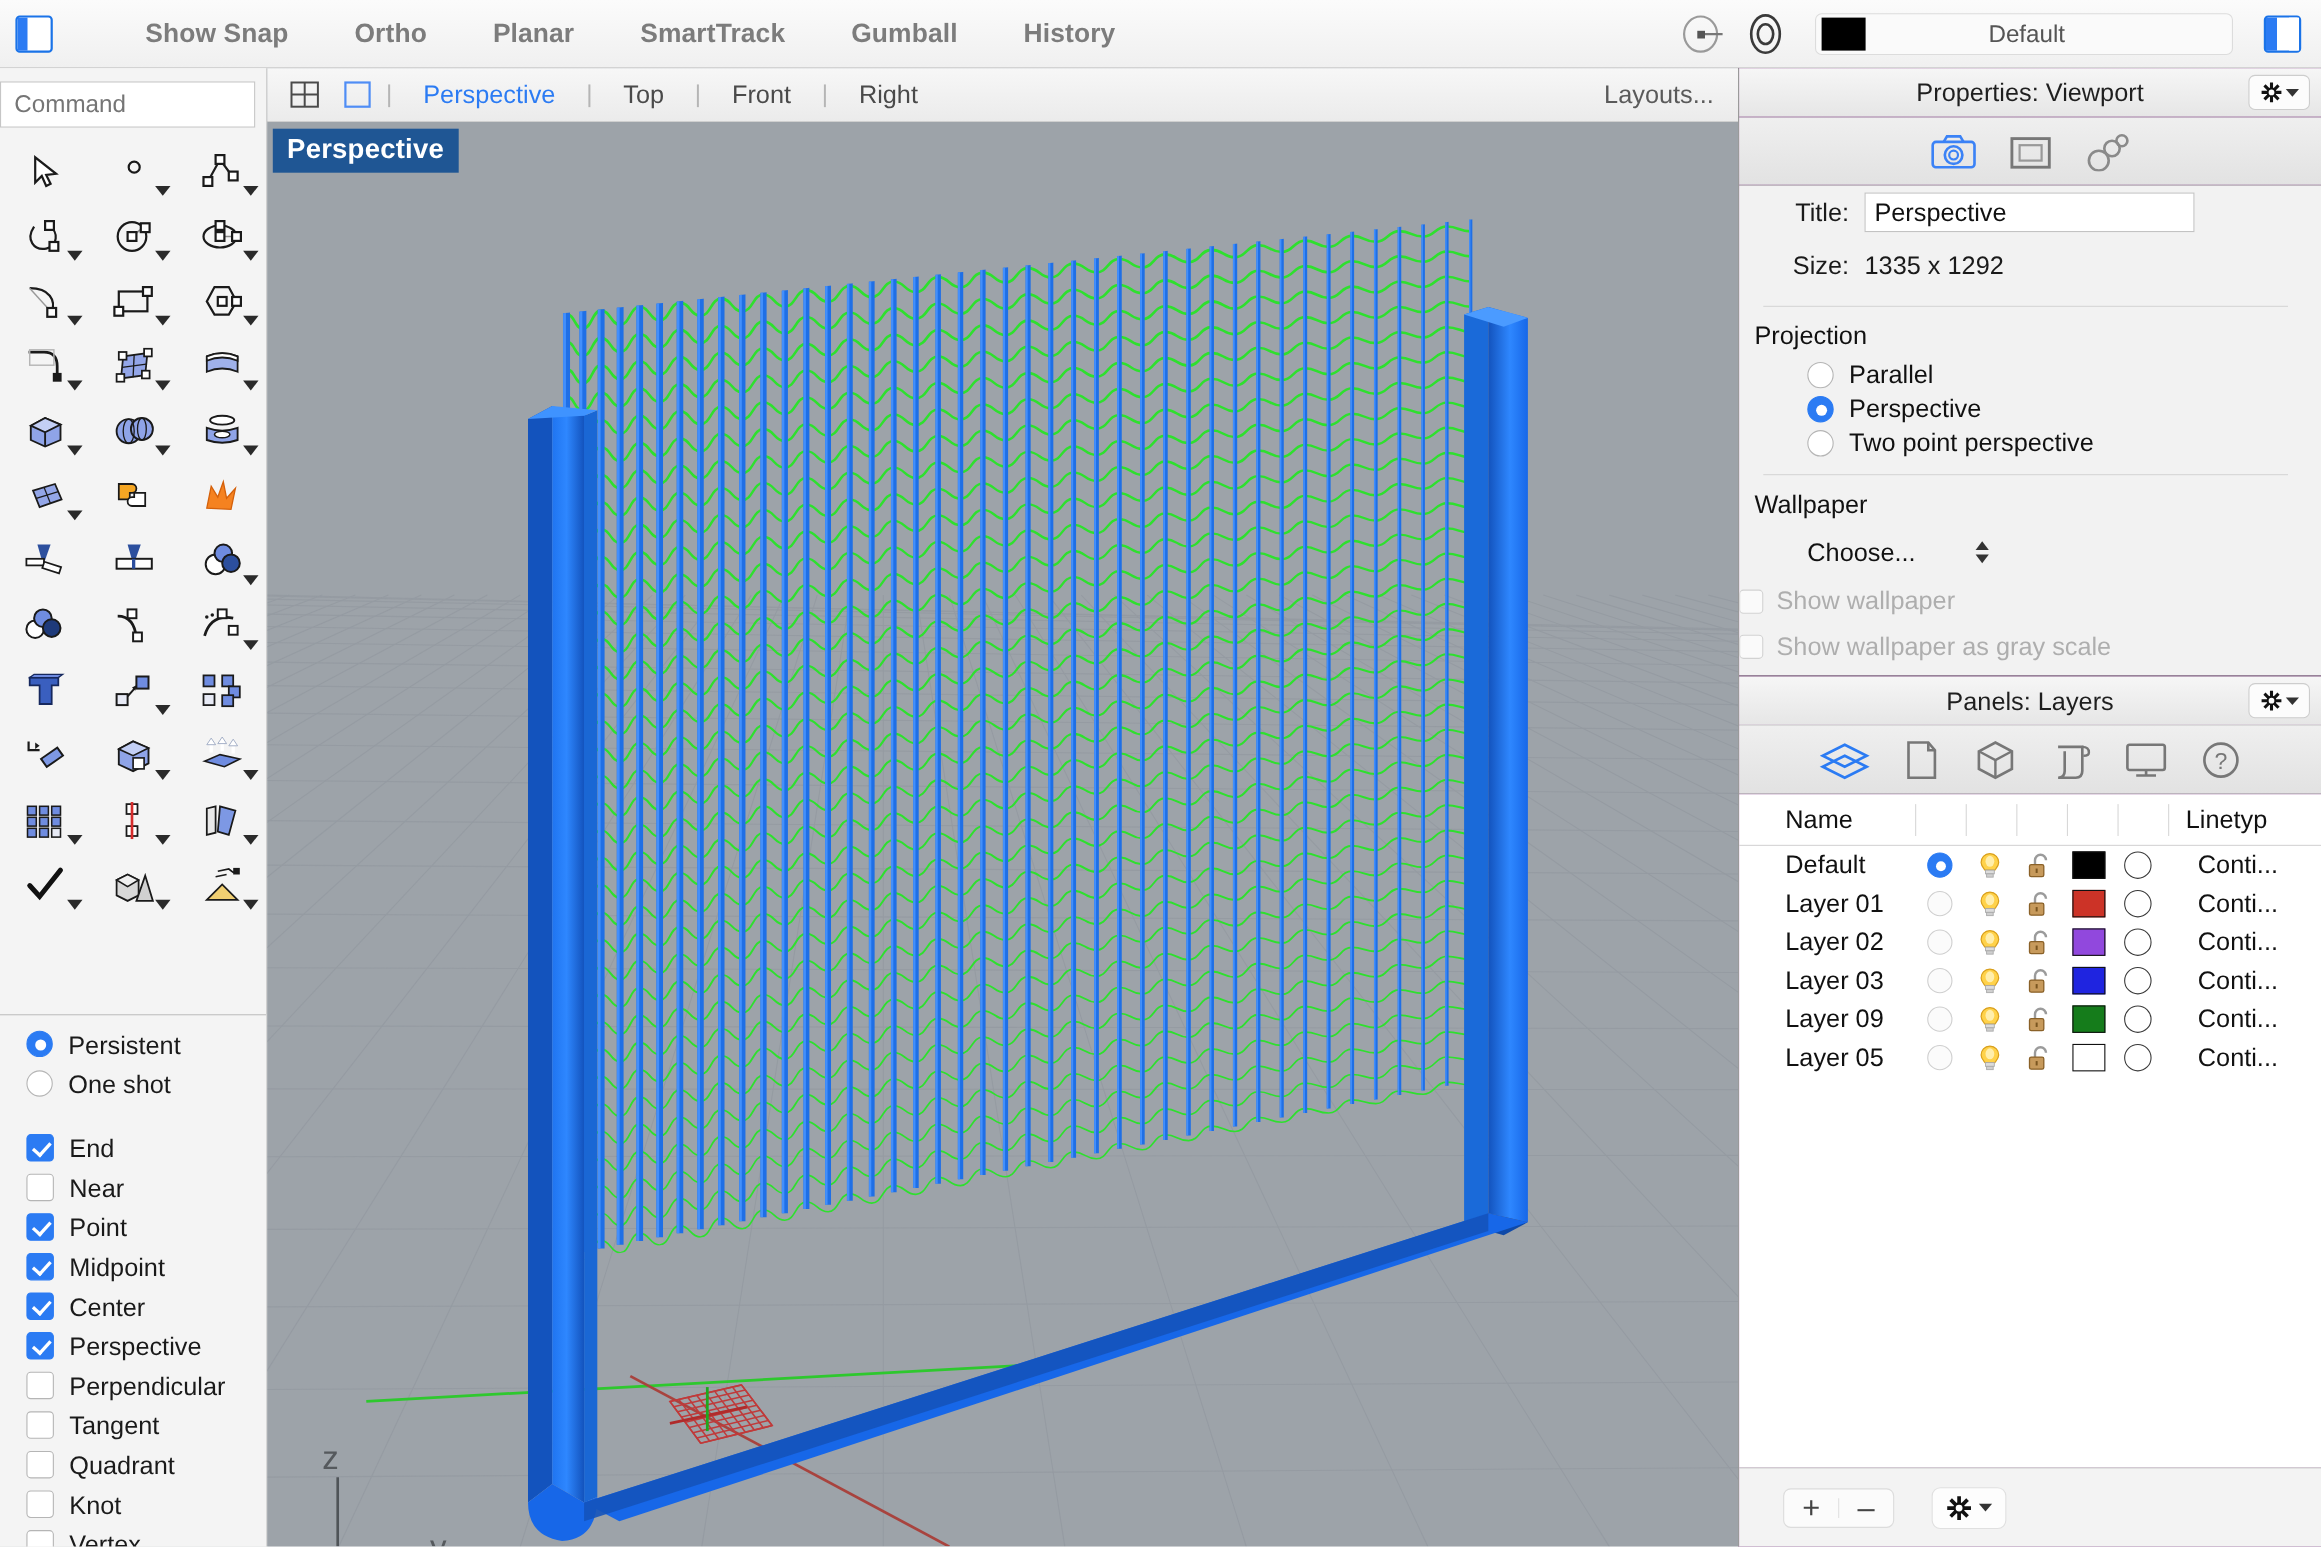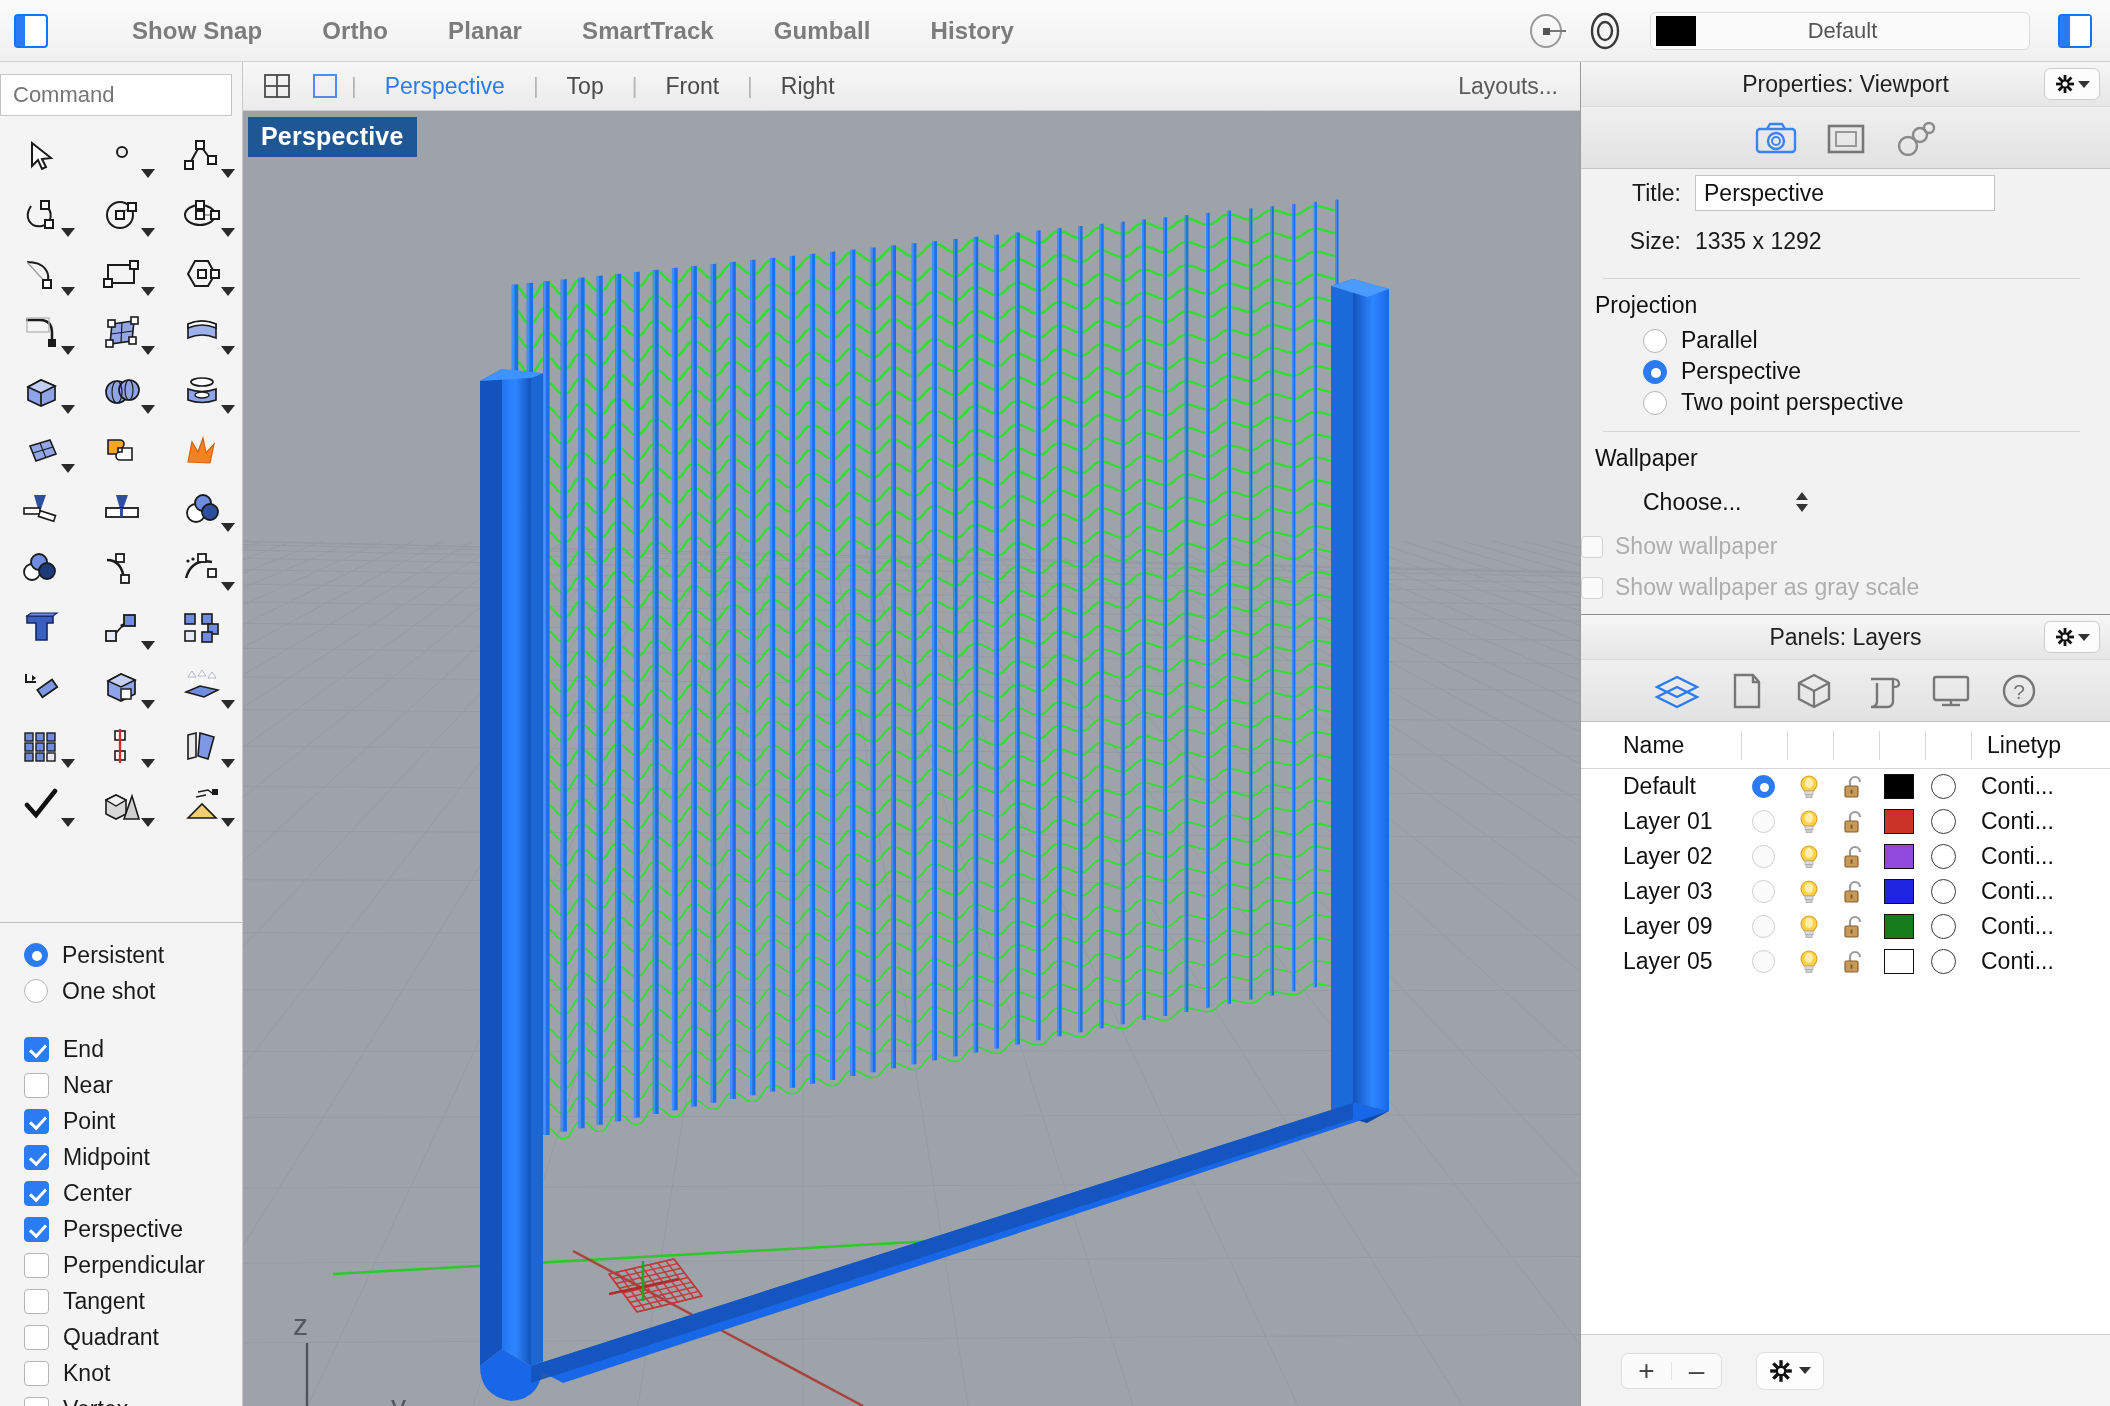--- a/index.html
+++ b/index.html
@@ -94,21 +94,21 @@
     width: 0; height: 0;
     border-left: 7px solid transparent; border-right: 7px solid transparent;
     border-top: 9px solid #2a2a2a;
   }
 
   #osnap-panel {
     border-top: 1px solid #c0c0c0; background: #f4f4f4;
     padding: 14px 0 0 24px; height: 484px;
   }
   .radio-row, .check-row {
-    display: flex; align-items: center; height: 36px; font-size: 23px; color: #1a1a1a;
+    display: flex; height: 36px; font-size: 23px; color: #1a1a1a;
   }
   .radio-row { margin-bottom: 0; }
   .rdo {
     width: 24px; height: 24px; border-radius: 50%;
     border: 1px solid #b5b5b5; background: #fff; margin-right: 14px; flex: none;
     position: relative;
   }
   .rdo.on { background: #2b7bf3; border-color: #2b7bf3; }
   .rdo.on::after {
     content: ""; position: absolute; left: 7px; top: 7px;
@@ -218,21 +218,21 @@
     width: 23px; height: 23px; border-radius: 50%;
     border: 1px solid #cfcfcf; background: #fbfbfb; position: relative;
   }
   .lr-rdo.on { background: #2b7bf3; border-color: #2b7bf3; }
   .lr-rdo.on::after {
     content: ""; position: absolute; left: 7px; top: 7px;
     width: 9px; height: 9px; border-radius: 50%; background: #fff;
   }
   .lr-swatch { width: 30px; height: 25px; border: 1px solid #111; }
   .lr-circle { width: 25px; height: 25px; border-radius: 50%; border: 1px solid #3a3a3a; background: #fff; }
-  .lr-linetype { margin-left: 15px; }
+  .lr-linetype { margin-left: 32px; }
 
   #layers-footer {
     height: 72px; background: #f3f3f3; border-top: 1px solid #cfcfcf;
     display: flex; align-items: center; padding-left: 40px; gap: 34px;
   }
   .seg-btn {
     display: flex; border: 1px solid #dcdcdc; border-radius: 7px;
     background: #fbfbfb; overflow: hidden; height: 36px;
   }
   .seg-half {

